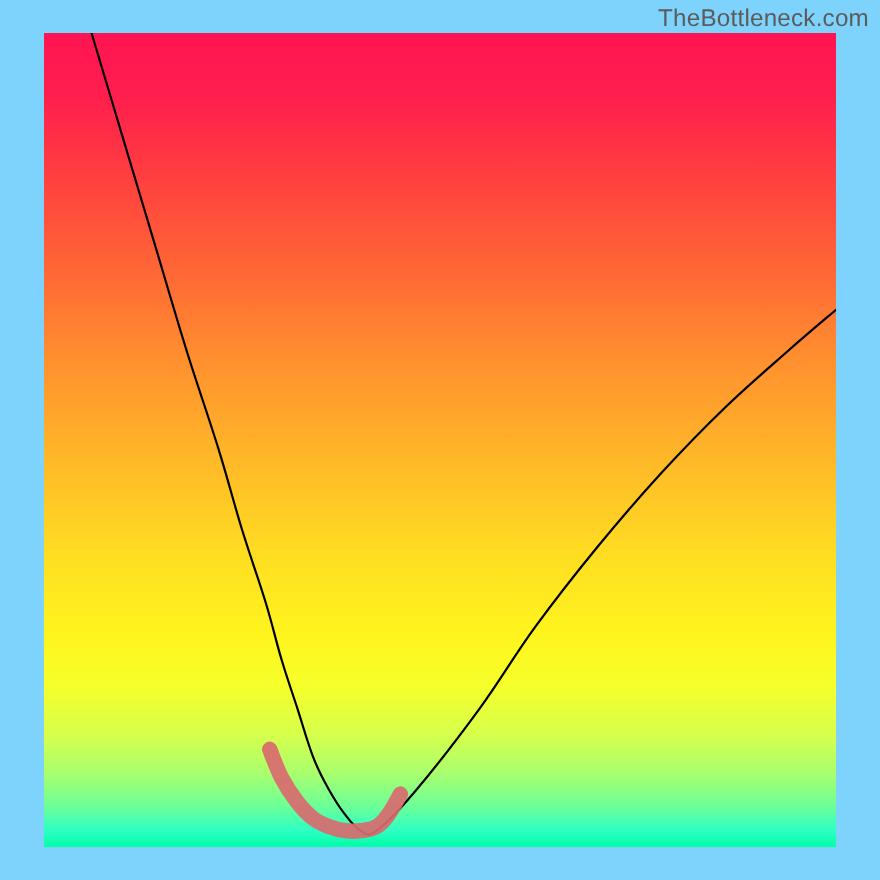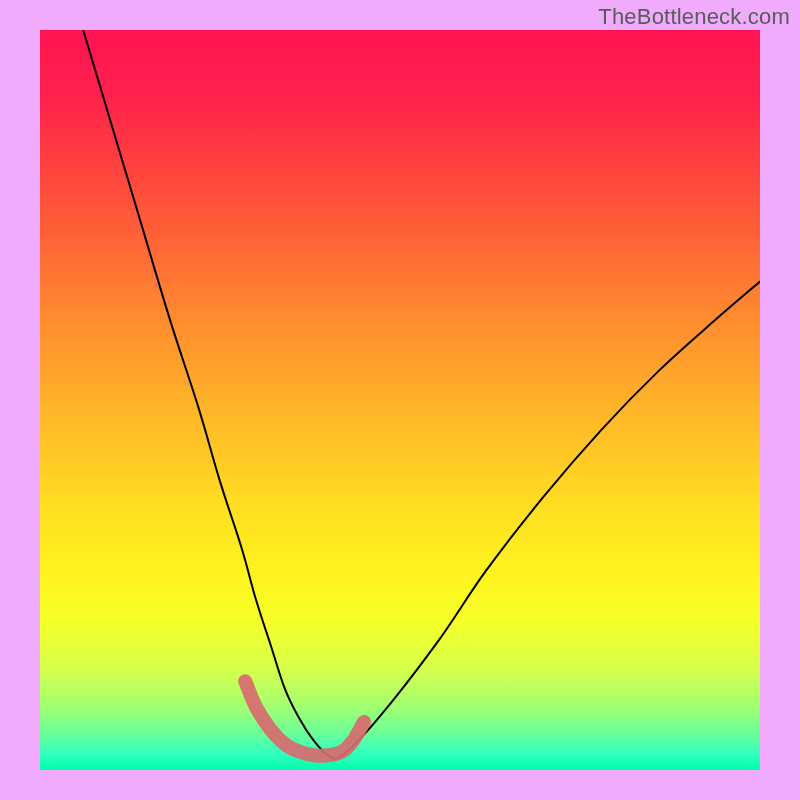--- a/index.html
+++ b/index.html
@@ -9,21 +9,21 @@
     height: 800px;
     background: #000;
     overflow: hidden;
   }
   .frame {
     position: absolute;
     left: 0;
     top: 0;
     width: 800px;
     height: 800px;
-    background: #f0abfc;
+    background: #7dd3fc;
   }
   .plot-area {
     position: absolute;
     left: 40px;
     top: 30px;
     width: 720px;
     height: 740px;
     background: linear-gradient(to bottom,
       #ff1452 0%,
       #ff1f4d 8%,

